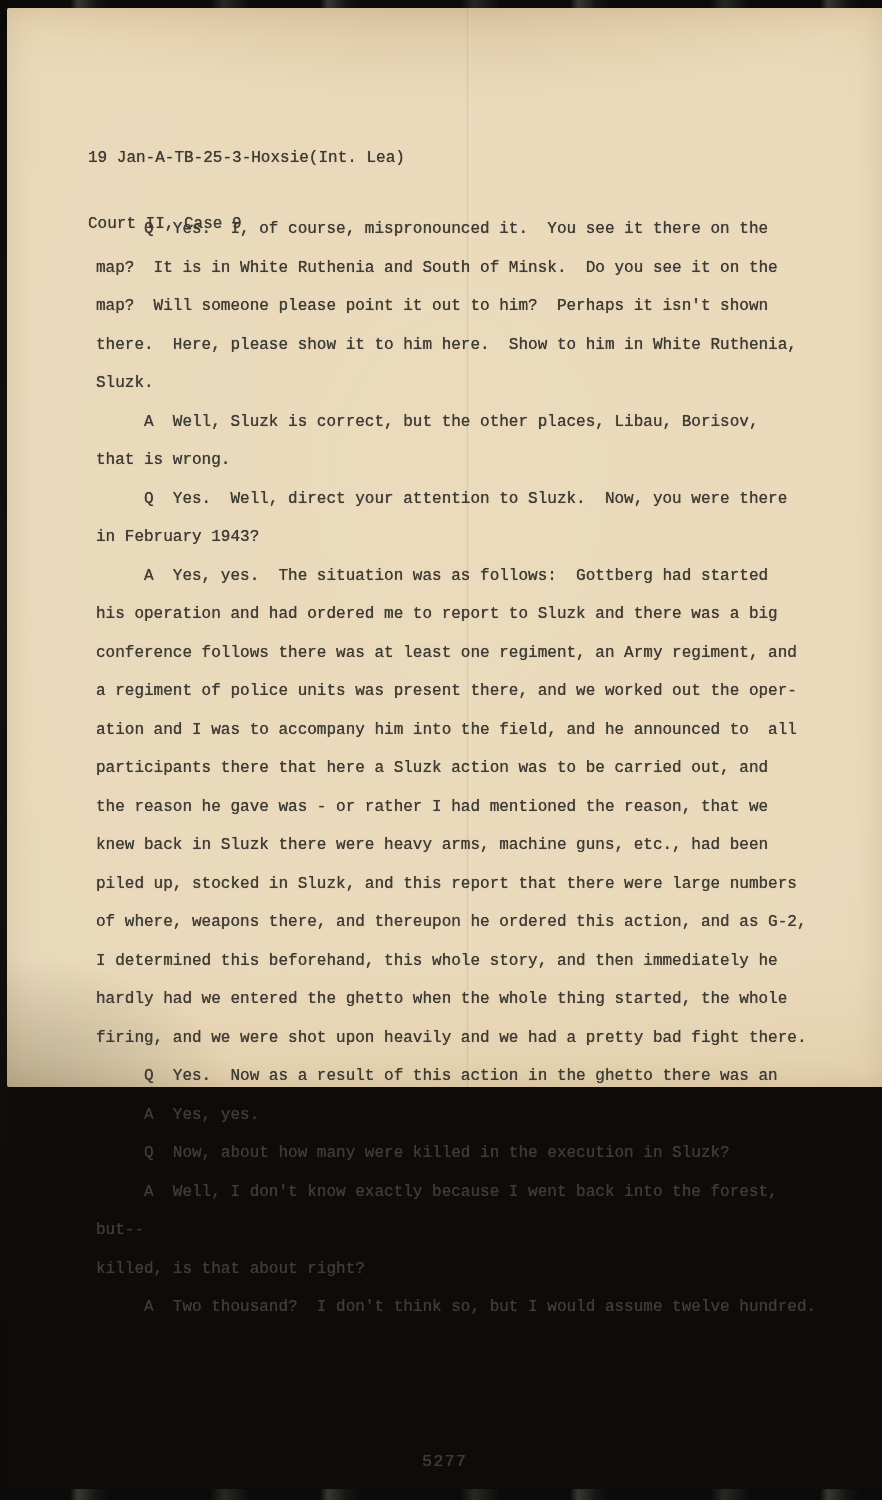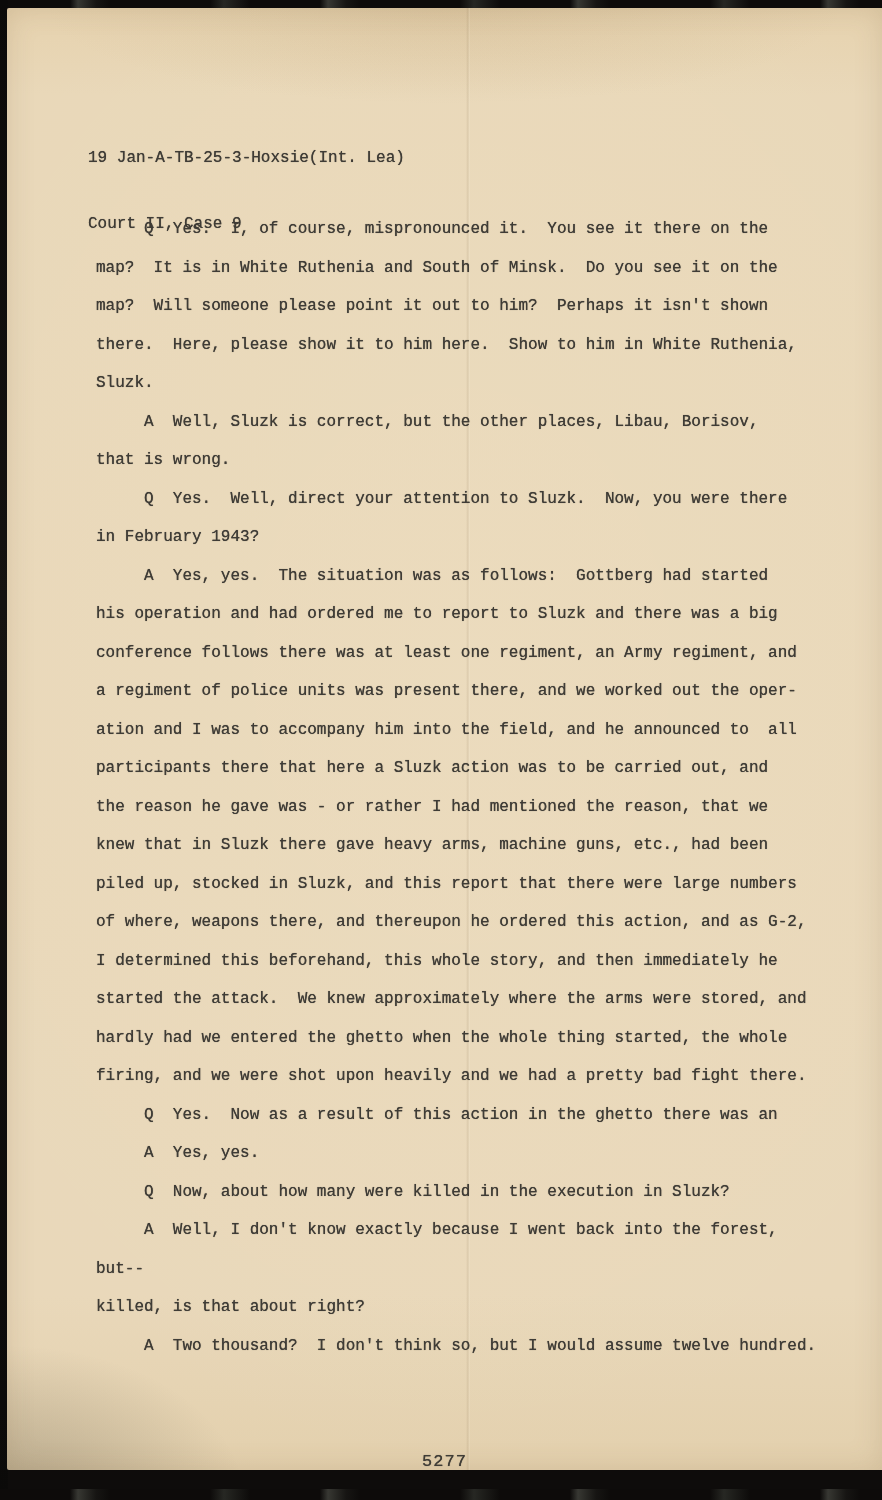--- a/index.html
+++ b/index.html
@@ -34,21 +34,21 @@
     position: absolute;
     left: 0; top: 0;
     width: 8px; height: 1500px;
     background: linear-gradient(180deg, #0b0a09, #151311 40%, #0b0a09);
   }
   .paper {
     position: absolute;
     left: 7px;
     top: 8px;
     width: 875px;
-    height: 1462px;
+    height: 1079px;
     background:
       radial-gradient(ellipse 340px 220px at 0% 102%, rgba(70,66,52,0.30), rgba(70,66,52,0.0) 70%),
       radial-gradient(ellipse 500px 120px at 50% 0%, rgba(170,140,95,0.18), rgba(170,140,95,0.0) 80%),
       radial-gradient(ellipse 900px 1200px at 52% 45%, rgba(255,246,222,0.10), rgba(0,0,0,0.0) 70%),
       linear-gradient(180deg, #e6d2ae 0%, #e9d8b9 6%, #e9d8ba 88%, #e3d0ad 100%);
     border-radius: 2px 0 0 2px;
     box-shadow: inset 0 0 28px rgba(120,95,60,0.18);
   }
   .crease-vertical {
     position: absolute;
@@ -120,25 +120,24 @@
         <div class="tline">that is wrong.</div>
         <div class="tline">     Q  Yes.  Well, direct your attention to Sluzk.  Now, you were there</div>
         <div class="tline">in February 1943?</div>
         <div class="tline">     A  Yes, yes.  The situation was as follows:  Gottberg had started</div>
         <div class="tline">his operation and had ordered me to report to Sluzk and there was a big</div>
         <div class="tline">conference follows there was at least one regiment, an Army regiment, and</div>
         <div class="tline">a regiment of police units was present there, and we worked out the oper-</div>
         <div class="tline">ation and I was to accompany him into the field, and he announced to  all</div>
         <div class="tline">participants there that here a Sluzk action was to be carried out, and</div>
         <div class="tline">the reason he gave was - or rather I had mentioned the reason, that we</div>
-        <div class="tline">knew that in Sluzk there gave heavy arms, machine guns, etc., had been</div>
+        <div class="tline">knew back in Sluzk there were heavy arms, machine guns, etc., had been</div>
         <div class="tline">piled up, stocked in Sluzk, and this report that there were large numbers</div>
         <div class="tline">of where, weapons there, and thereupon he ordered this action, and as G-2,</div>
         <div class="tline">I determined this beforehand, this whole story, and then immediately he</div>
-        <div class="tline">started the attack.  We knew approximately where the arms were stored, and</div>
         <div class="tline">hardly had we entered the ghetto when the whole thing started, the whole</div>
         <div class="tline">firing, and we were shot upon heavily and we had a pretty bad fight there.</div>
         <div class="tline">     Q  Yes.  Now as a result of this action in the ghetto there was an</div>
         <div class="tline">     A  Yes, yes.</div>
         <div class="tline">     Q  Now, about how many were killed in the execution in Sluzk?</div>
         <div class="tline">     A  Well, I don't know exactly because I went back into the forest,</div>
         <div class="tline">but--</div>
         <div class="tline">killed, is that about right?</div>
         <div class="tline">     A  Two thousand?  I don't think so, but I would assume twelve hundred.</div>
       </div>

